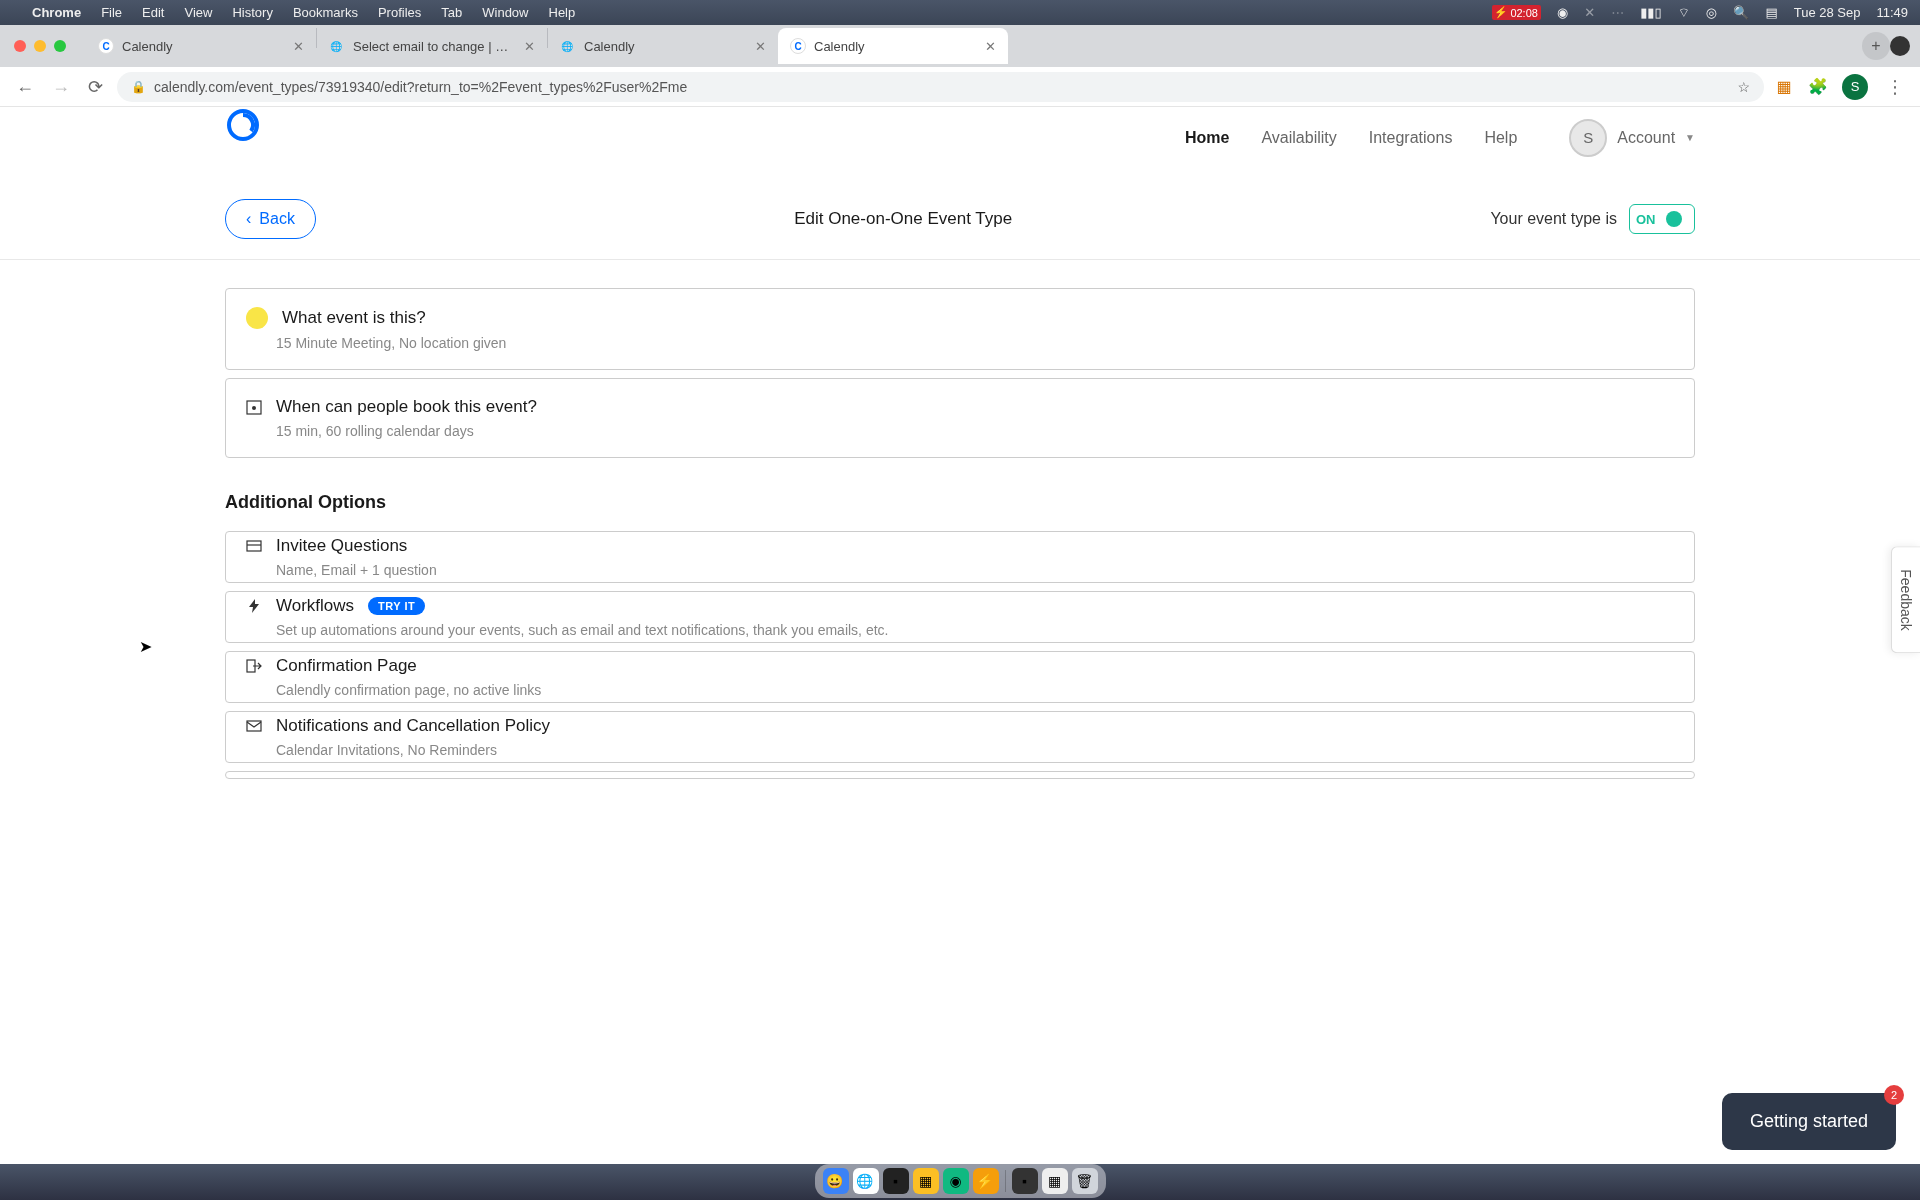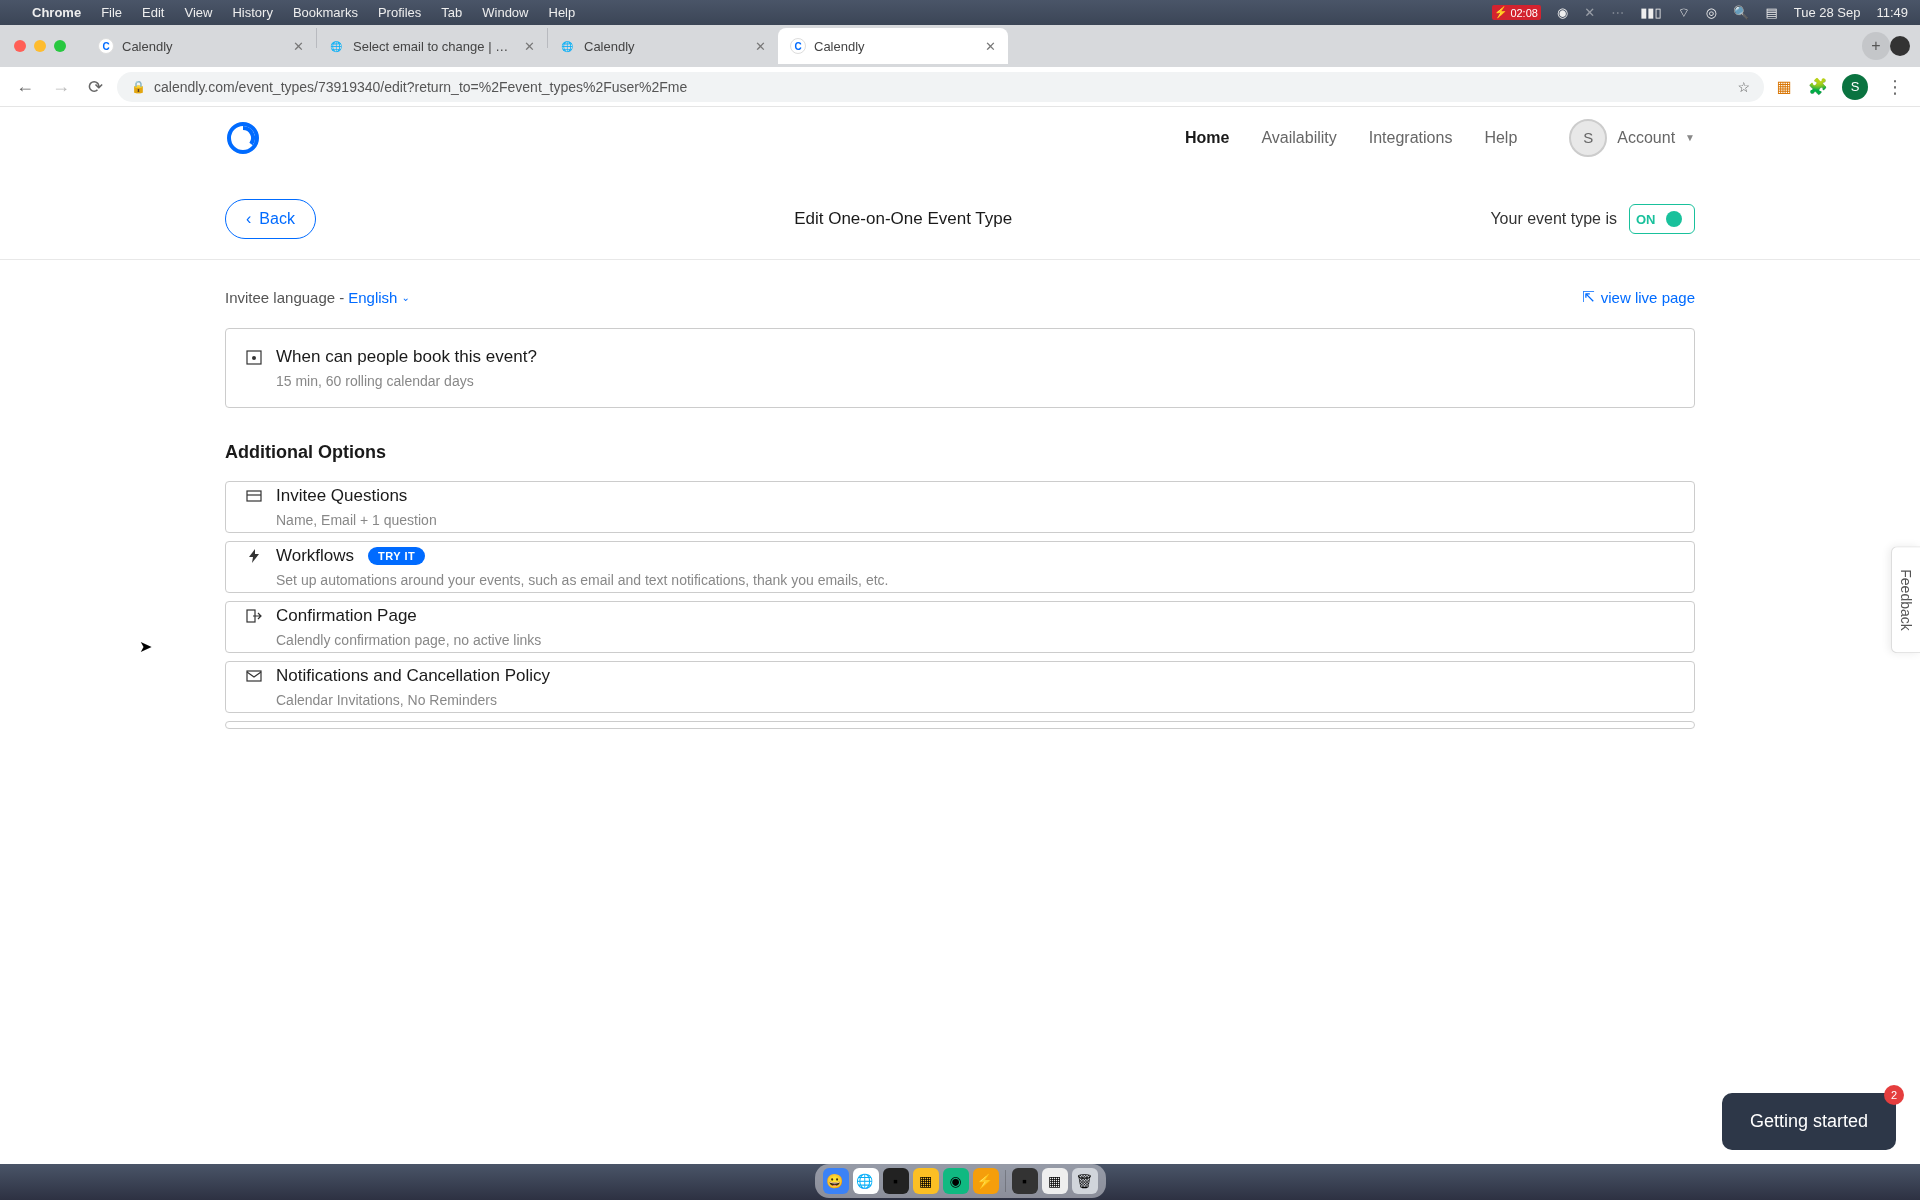--- a/index.html
+++ b/index.html
@@ -38,21 +38,21 @@
     .nav-btn.disabled { color: #bbb; }
     .url-bar { flex: 1; height: 30px; background: #f1f3f4; border-radius: 15px; display: flex; align-items: center; padding: 0 14px; gap: 8px; font-size: 14px; color: #555; }
     .lock { color: #5f6368; font-size: 12px; }
     .ext-icons { display: flex; gap: 14px; align-items: center; }
     .ext-icon { width: 20px; height: 20px; display: flex; align-items: center; justify-content: center; }
     .avatar-small { width: 26px; height: 26px; border-radius: 50%; background: #0a7340; color: #fff; display: flex; align-items: center; justify-content: center; font-size: 13px; }
     
     
     .page { background: #fff; height: calc(100% - 25px - 42px - 40px - 36px); overflow: hidden; position: relative; }
     
-    .app-header { height: 62px; display: flex; align-items: center; padding: 0 225px; border-bottom: 1px solid transparent; }
+    .app-header { height: 62px; display: flex; padding: 0 225px; border-bottom: 1px solid transparent; }
     .logo { width: 36px; height: 36px; }
     .top-nav { margin-left: auto; display: flex; gap: 32px; align-items: center; font-size: 16px; color: #666; }
     .top-nav a { text-decoration: none; color: #666; }
     .top-nav a.active { color: #1a1a1a; font-weight: 700; }
     .account-menu { display: flex; align-items: center; gap: 10px; margin-left: 20px; }
     .avatar-circle { width: 38px; height: 38px; border-radius: 50%; background: #e8e8e8; border: 2px solid #ccc; display: flex; align-items: center; justify-content: center; color: #666; font-size: 15px; }
     .caret { font-size: 10px; color: #888; }
     
     .subheader { display: flex; align-items: center; padding: 30px 225px 20px; border-bottom: 1px solid #e8e8e8; }
     .back-btn { border: 1px solid #006bff; border-radius: 22px; padding: 10px 20px; display: flex; align-items: center; gap: 8px; color: #006bff; font-size: 16px; cursor: pointer; }
@@ -207,32 +207,28 @@
     <div class="toggle-area">
       <span>Your event type is</span>
       <div class="toggle">
         <span class="toggle-label">ON</span>
         <div class="toggle-knob"></div>
       </div>
     </div>
   </div>
 
   <div class="content">
-    <div class="lang-row">
-      <span>Invitee language - </span>
-      <span class="lang-link">
-        <span>English</span>
-        <span style="font-size:10px">⌄</span>
-      </span>
-      <span class="view-live">
-        <span>⇱</span>
-        <span>view live page</span>
-      </span>
-    </div>
-
+
+    <div class="card">
+      <div class="card-head">
+        <div class="color-dot"></div>
+        <span>What event is this?</span>
+      </div>
+      <div class="card-sub">15 Minute Meeting, No location given</div>
+    </div>
 
     <div class="card">
       <div class="card-head">
         <div class="card-icon">
           <svg viewBox="0 0 16 16">
               <rect x="1" y="2" width="14" height="13" fill="none" stroke="#333" stroke-width="1.2"></rect>
               <circle cx="8" cy="9" r="2" fill="#333"></circle>
             </svg>
         </div>
         <span>When can people book this event?</span>

